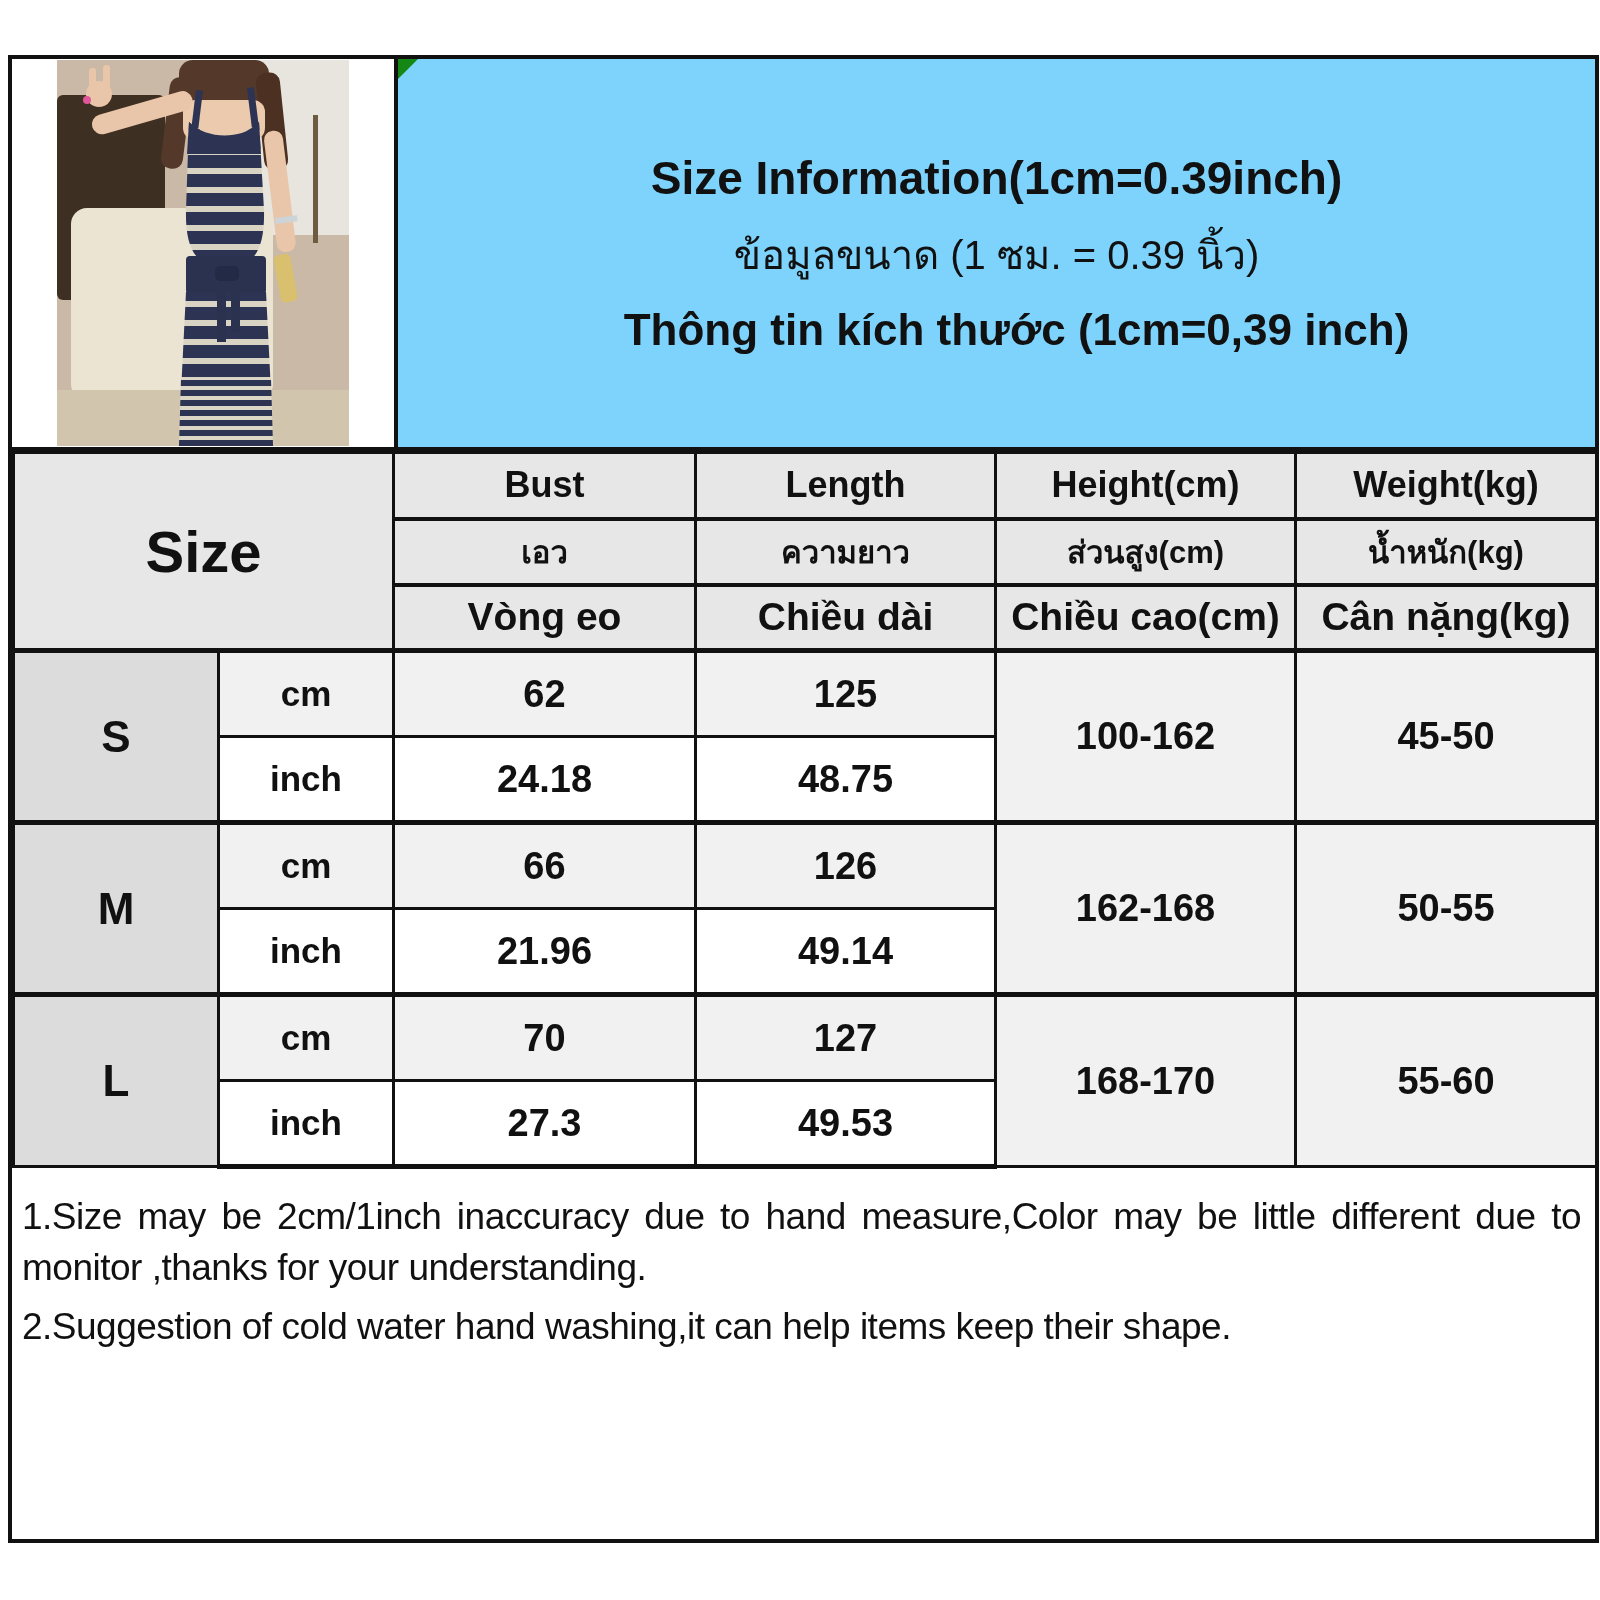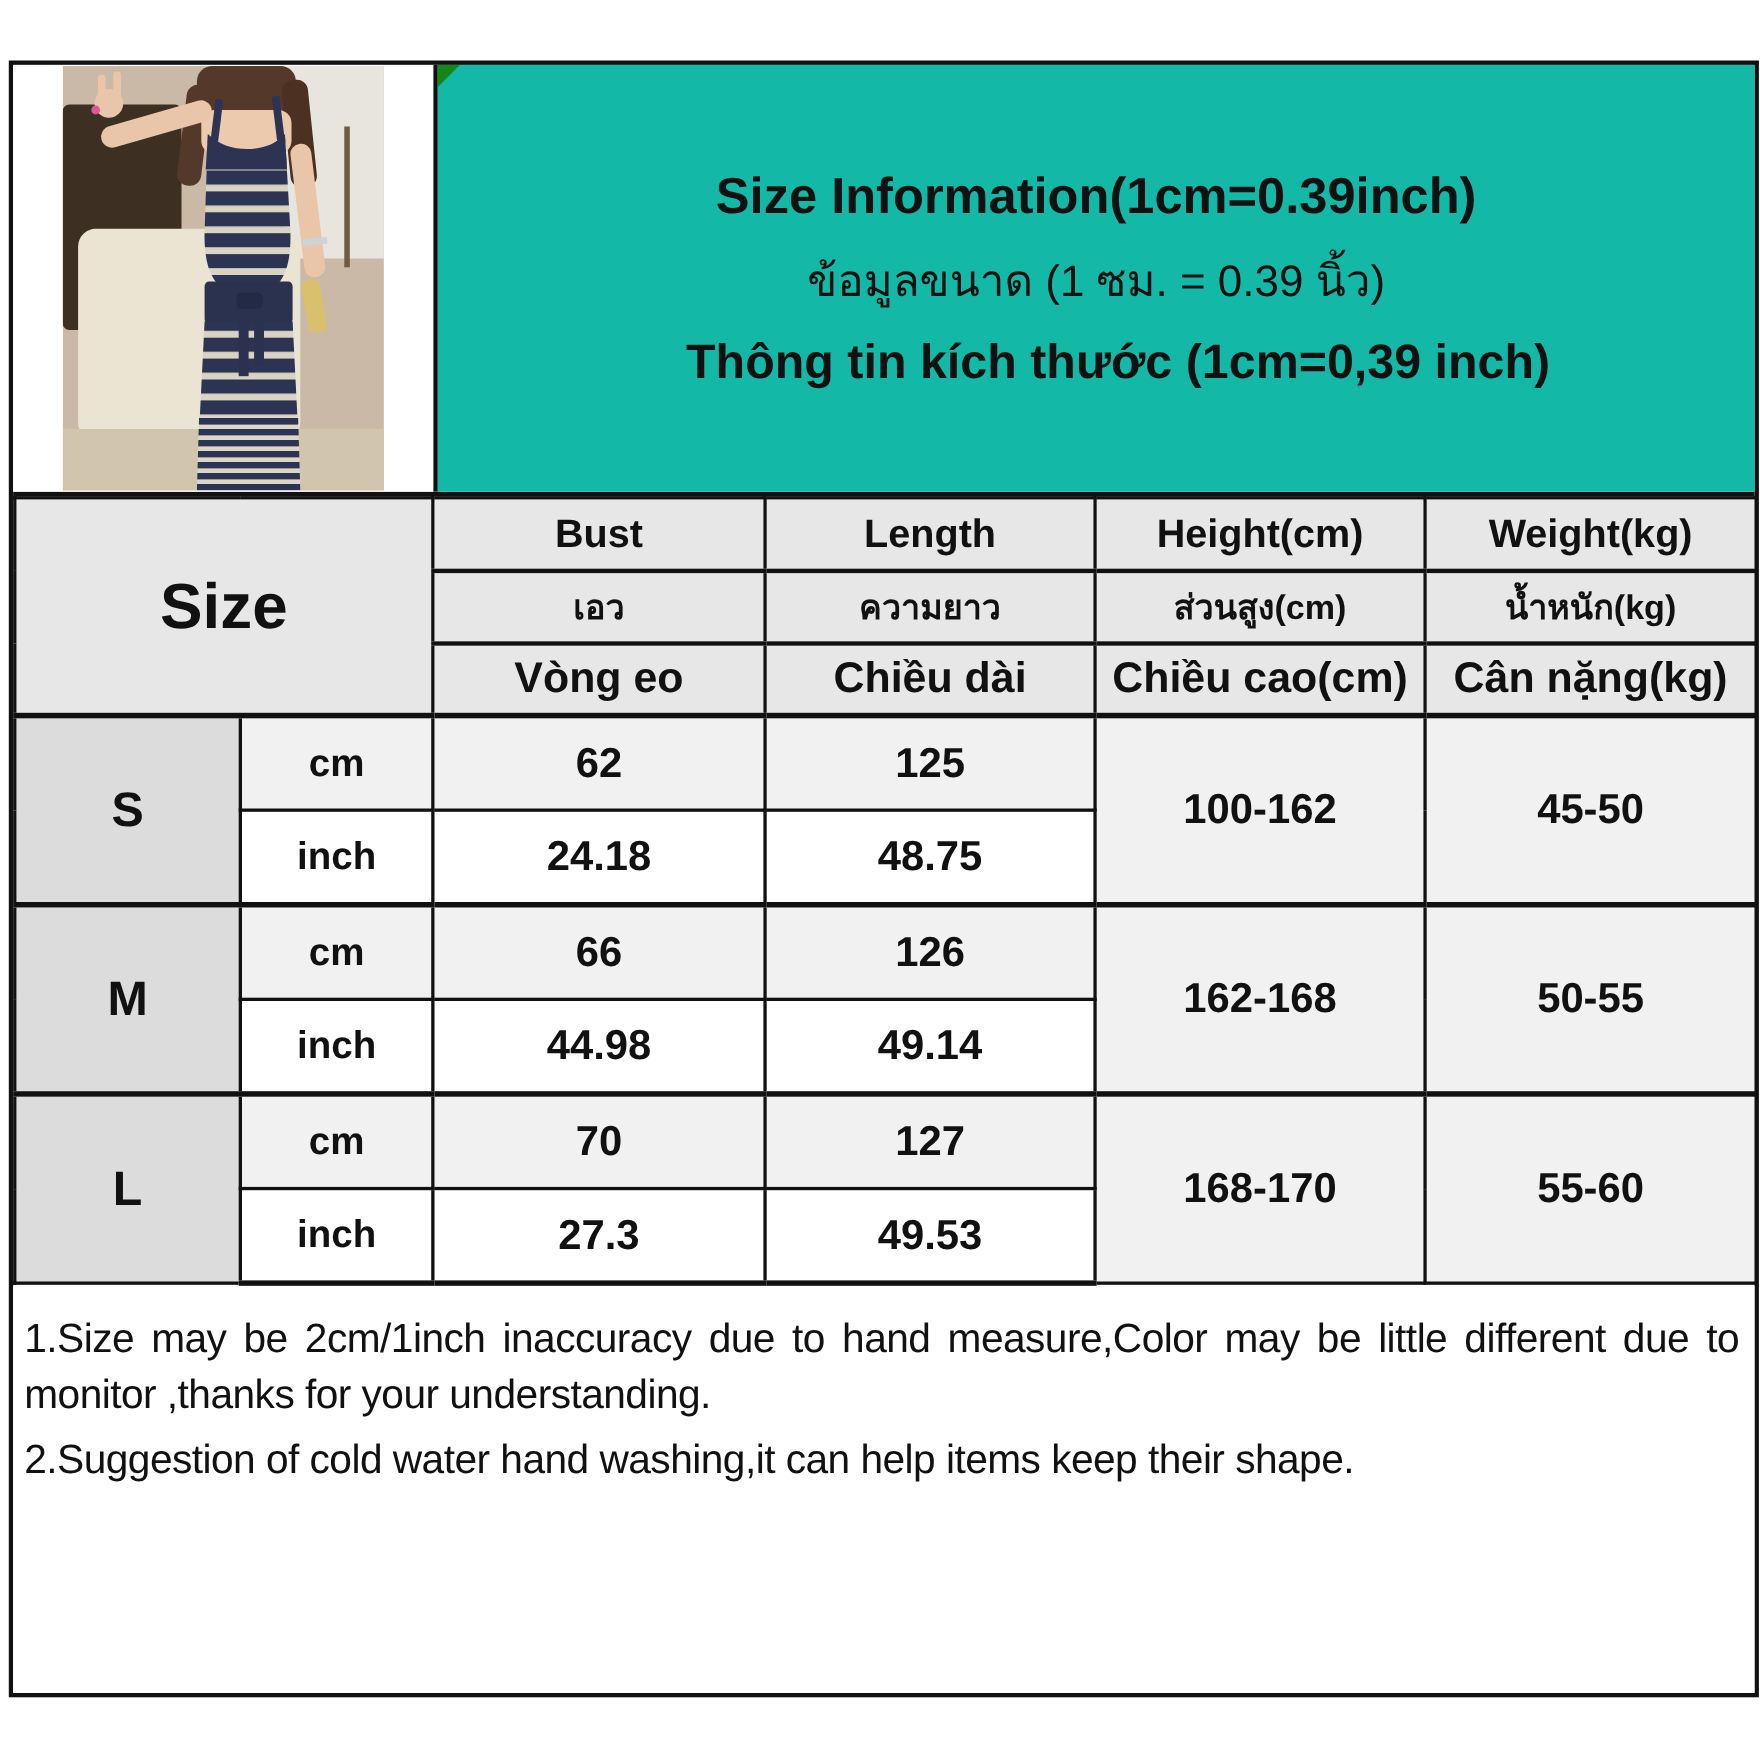--- a/index.html
+++ b/index.html
@@ -2,21 +2,21 @@
 <html><head>
 <meta charset="utf-8">
 <style>
   html,body{margin:0;padding:0;background:#fff;}
   body{width:1600px;height:1600px;position:relative;font-family:"Liberation Sans","DejaVu Sans",sans-serif;color:#111;}
   .sheet{position:absolute;left:8px;top:55px;width:1583px;height:1480px;border:4px solid #111;background:#fff;display:flex;flex-direction:column;}
 
   
   .top{height:388px;display:flex;flex:0 0 auto;border-bottom:4px solid #111;}
   .photo-cell{width:382px;flex:0 0 auto;background:#fff;border-right:4px solid #111;display:flex;align-items:center;justify-content:center;}
-  .title-cell{flex:1;background:#14b8a6;position:relative;display:flex;flex-direction:column;align-items:center;justify-content:center;row-gap:18px;}
+  .title-cell{flex:1;background:#7dd3fc;position:relative;display:flex;flex-direction:column;align-items:center;justify-content:center;row-gap:18px;}
   .corner-tri{position:absolute;left:0;top:0;width:0;height:0;border-top:20px solid #148714;border-right:20px solid transparent;}
   .t-en{font-size:46px;font-weight:bold;}
   .t-th{font-size:40px;font-weight:normal;}
   .t-vi{font-size:44px;font-weight:bold;margin-left:40px;}
 
   
   table{border-collapse:collapse;table-layout:fixed;width:100%;flex:0 0 auto;}
   td{border:3px solid #111;text-align:center;vertical-align:middle;font-weight:bold;overflow:hidden;}
   tr.hdr td{background:#e7e7e7;border-bottom:4px solid #111;}
   tr.hdr{height:66px;}
@@ -149,21 +149,21 @@
       <tr class="body-row cm-row group-start">
         <td class="letter" rowspan="2">M</td>
         <td class="unit data">cm</td>
         <td class="val data">66</td>
         <td class="val data">126</td>
         <td class="spanval" rowspan="2">162-168</td>
         <td class="spanval" rowspan="2">50-55</td>
       </tr>
       <tr class="body-row inch-row">
         <td class="unit data">inch</td>
-        <td class="val data">44.98</td>
+        <td class="val data">21.96</td>
         <td class="val data">49.14</td>
       </tr>
 
       <tr class="body-row cm-row group-start">
         <td class="letter" rowspan="2">L</td>
         <td class="unit data">cm</td>
         <td class="val data">70</td>
         <td class="val data">127</td>
         <td class="spanval" rowspan="2">168-170</td>
         <td class="spanval" rowspan="2">55-60</td>

